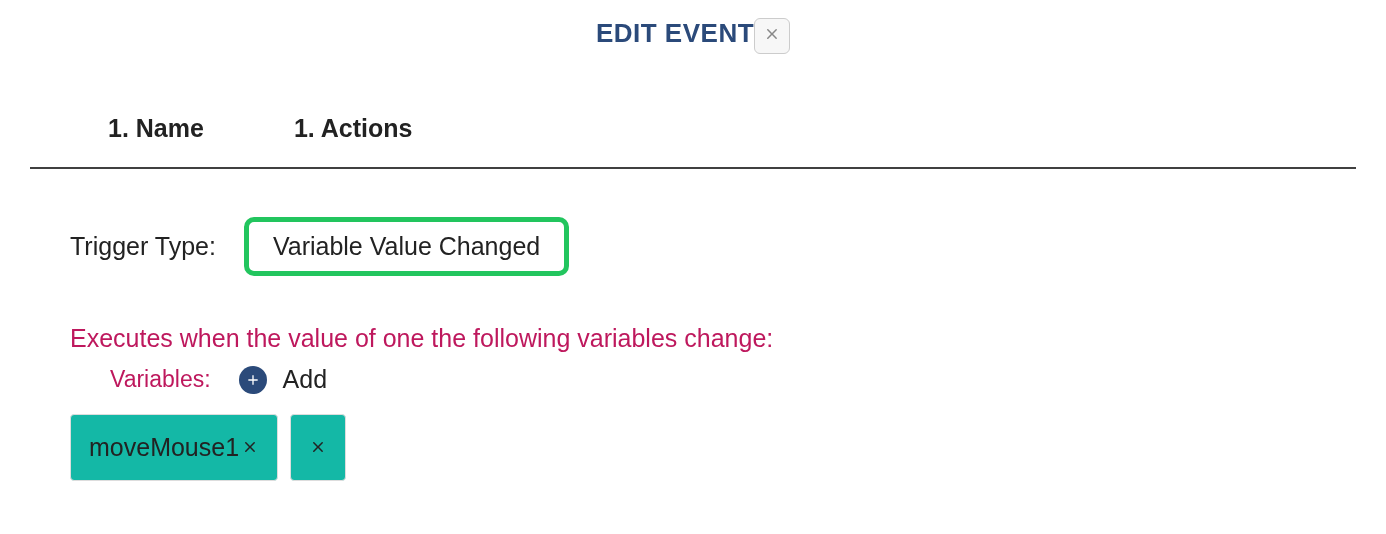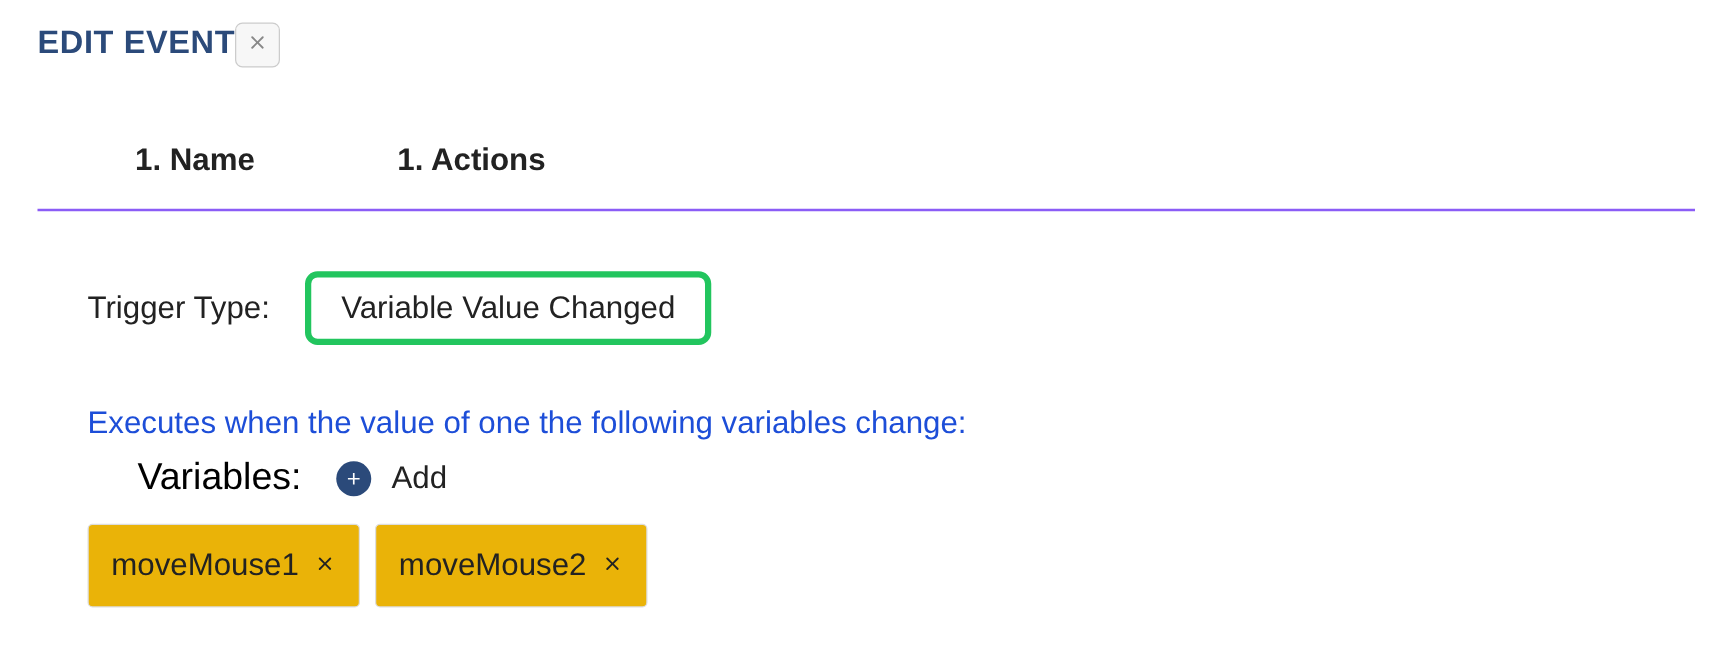--- a/index.html
+++ b/index.html
@@ -9,21 +9,21 @@
     }
     body {
       font-family: -apple-system, BlinkMacSystemFont, "Segoe UI", Helvetica, Arial, sans-serif;
       background: #ffffff;
       width: 1386px;
       height: 534px;
       position: relative;
     }
     .header {
       display: flex;
-      justify-content: flex-start;
+      justify-content: center;
       align-items: flex-start;
       padding: 18px 30px 0 30px;
     }
     .dialog-title {
       font-size: 26px;
       font-weight: 700;
       color: #2b4a7a;
       letter-spacing: 0.5px;
     }
     .close-btn {
@@ -37,23 +37,23 @@
       justify-content: center;
       cursor: pointer;
       color: #888;
     }
     .close-btn svg {
       width: 18px;
       height: 18px;
     }
     .tabs {
       display: flex;
-      gap: 114px;
+      gap: 90px;
       padding: 60px 0 24px 78px;
-      border-bottom: 2px solid #8b5cf6;
+      border-bottom: 2px solid #404040;
       margin: 0 30px;
     }
     .tab {
       font-size: 25px;
       font-weight: 600;
       color: #222;
       cursor: pointer;
     }
     .tab.active {
       color: #7fb8d6;
@@ -76,33 +76,33 @@
       border: 5px solid #22c55e;
       border-radius: 10px;
       padding: 10px 24px;
       font-size: 25px;
       color: #222;
       background: #fff;
       cursor: pointer;
     }
     .description {
       font-size: 25px;
-      color: #1d4ed8;
+      color: #be185d;
       margin-bottom: 12px;
     }
     .variables-row {
       display: flex;
       align-items: center;
       gap: 28px;
       padding-left: 40px;
       margin-bottom: 20px;
     }
     .variables-label {
-      font-size: 30px;
-      color: #000000;
+      font-size: 23px;
+      color: #be185d;
     }
     .add-btn {
       display: flex;
       align-items: flex-end;
       gap: 16px;
       font-size: 25px;
       color: #222;
       cursor: pointer;
     }
     .add-icon-circle {
@@ -125,22 +125,22 @@
       padding-left: 0;
     }
     .chip {
       border: 1px solid #ddd;
       border-radius: 4px;
       padding: 18px 18px;
       font-size: 25px;
       color: #222;
       display: flex;
       align-items: center;
-      gap: 12px;
-      background: #eab308;
+      gap: 2px;
+      background: #14b8a6;
     }
     .chip-remove {
       cursor: pointer;
       color: #222;
       display: flex;
       align-items: center;
     }
     .chip-remove svg {
       width: 18px;
       height: 18px;
@@ -190,21 +190,20 @@
       <span>moveMouse1</span>
       <span class="chip-remove">
         <span>
           <svg viewBox="0 0 24 24" fill="currentColor">
             <path d="M18.3 5.71a1 1 0 0 0-1.41 0L12 10.59 7.11 5.7A1 1 0 1 0 5.7 7.11L10.59 12 5.7 16.89a1 1 0 1 0 1.41 1.41L12 13.41l4.89 4.89a1 1 0 0 0 1.41-1.41L13.41 12l4.89-4.89a1 1 0 0 0 0-1.4z"></path>
           </svg>
         </span>
       </span>
     </div>
     <div class="chip">
-      <span>moveMouse2</span>
       <span class="chip-remove">
         <span>
           <svg viewBox="0 0 24 24" fill="currentColor">
             <path d="M18.3 5.71a1 1 0 0 0-1.41 0L12 10.59 7.11 5.7A1 1 0 1 0 5.7 7.11L10.59 12 5.7 16.89a1 1 0 1 0 1.41 1.41L12 13.41l4.89 4.89a1 1 0 0 0 1.41-1.41L13.41 12l4.89-4.89a1 1 0 0 0 0-1.4z"></path>
           </svg>
         </span>
       </span>
     </div>
   </div>
 </div>

